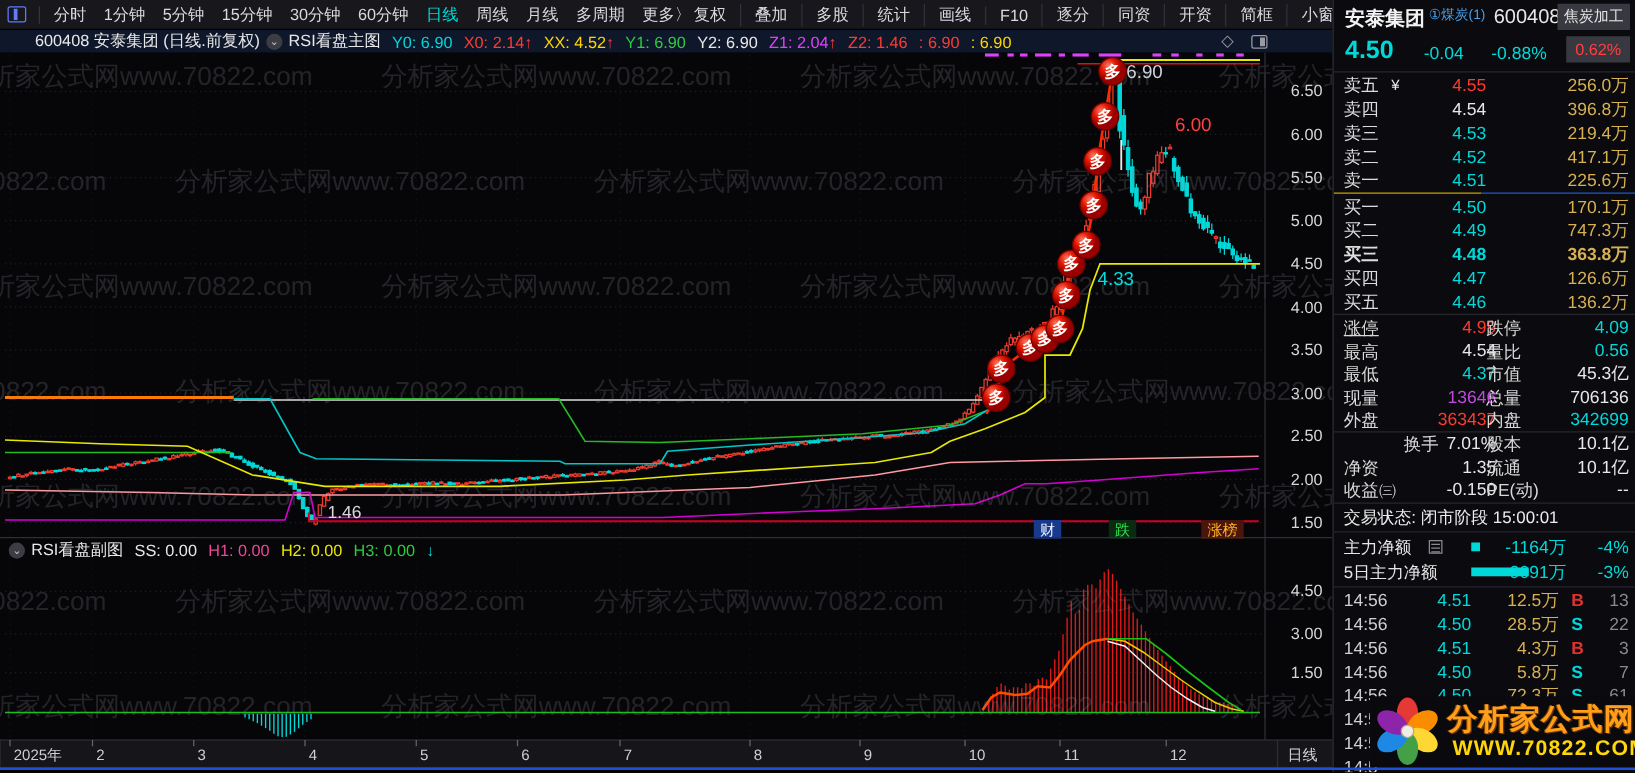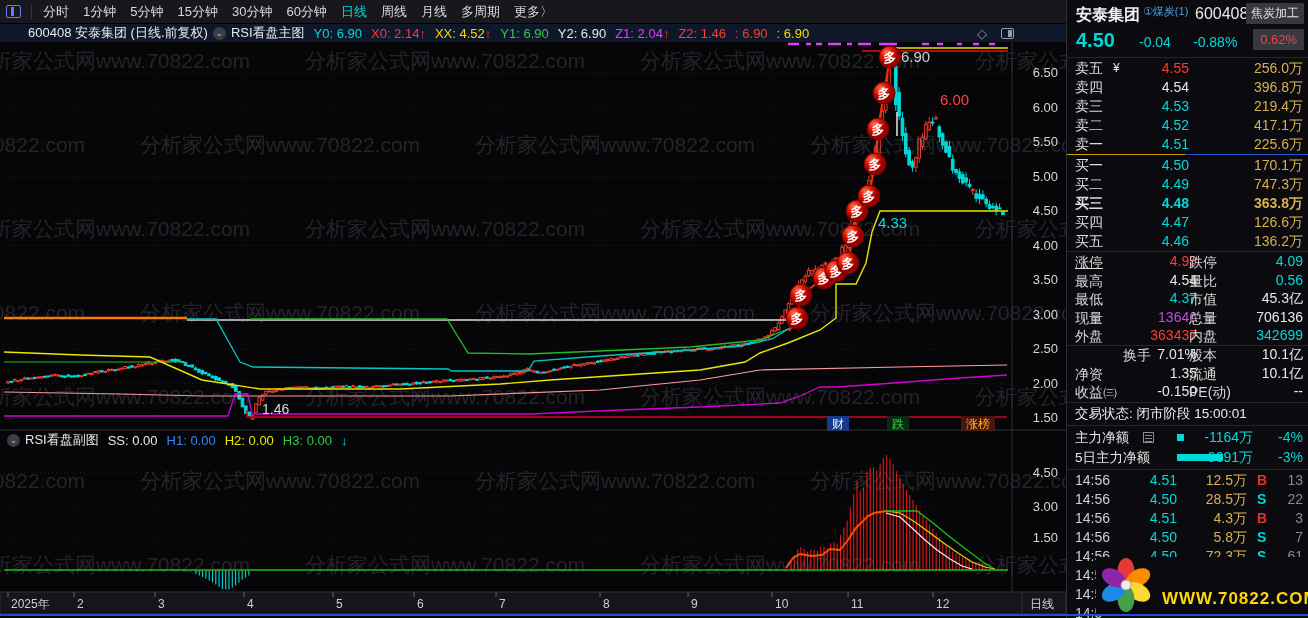--- a/index.html
+++ b/index.html
@@ -937,37 +937,53 @@
         <span class="mitem">5分钟</span>
         <span class="mitem">15分钟</span>
         <span class="mitem">30分钟</span>
         <span class="mitem">60分钟</span>
         <span class="mitem active">日线</span>
         <span class="mitem">周线</span>
         <span class="mitem">月线</span>
         <span class="mitem">多周期</span>
         <span class="mitem">更多〉</span>
       </div>
+    <div class="menu-right" id="menu-right">
+        <span class="ritem">复权</span>
+        <span class="ritem">叠加</span>
+        <span class="ritem">多股</span>
+        <span class="ritem">统计</span>
+        <span class="ritem">画线</span>
+        <span class="ritem">F10</span>
+        <span class="ritem">逐分</span>
+        <span class="ritem">同资</span>
+        <span class="ritem">开资</span>
+        <span class="ritem">简框</span>
+        <span class="ritem">小窗</span>
+        <span class="ritem">标记</span>
+        <span class="ritem">+自选</span>
+        <span class="ritem">返回</span>
+      </div>
   </div>
 
   <div class="infobar">
     <span class="title">600408 安泰集团 (日线.前复权)</span>
     <span class="circicon">⌄</span>
     <span class="ind-name">RSI看盘主图</span>
     <span id="ind-fields"><span class="fld" style="color: rgb(0, 217, 217);">Y0: 6.90</span><span class="fld" style="color: rgb(255, 59, 48);">X0: 2.14<span style="color: rgb(255, 59, 48);">↑</span></span><span class="fld" style="color: rgb(255, 213, 0);">XX: 4.52<span style="color: rgb(255, 59, 48);">↑</span></span><span class="fld" style="color: rgb(46, 204, 64);">Y1: 6.90</span><span class="fld" style="color: rgb(232, 232, 232);">Y2: 6.90</span><span class="fld" style="color: rgb(224, 64, 251);">Z1: 2.04<span style="color: rgb(255, 59, 48);">↑</span></span><span class="fld" style="color: rgb(255, 59, 48);">Z2: 1.46</span><span class="fld" style="color: rgb(255, 59, 48);">: 6.90</span><span class="fld" style="color: rgb(255, 213, 0);">: 6.90</span></span>
     <span class="info-icons">
       <span class="diamond">◇</span>
       <span class="wbox"></span>
     </span>
   </div>
 
   <div class="subbar">
     <span class="circicon">⌄</span>
     <span class="ind-name">RSI看盘副图</span>
-    <span id="sub-fields"><span class="fld" style="color: rgb(232, 232, 232);">SS: 0.00</span><span class="fld" style="color: #3b82f6; text-align: center;">H1: 0.00</span><span class="fld" style="color: rgb(232, 232, 0);">H2: 0.00</span><span class="fld" style="color: rgb(46, 204, 64);">H3: 0.00</span><span class="fld" style="color: rgb(0, 217, 217); font-weight: bold;">↓</span></span>
+    <span id="sub-fields"><span class="fld" style="color: rgb(232, 232, 232);">SS: 0.00</span><span class="fld" style="color: #ec4899; text-align: center;">H1: 0.00</span><span class="fld" style="color: rgb(232, 232, 0);">H2: 0.00</span><span class="fld" style="color: rgb(46, 204, 64);">H3: 0.00</span><span class="fld" style="color: rgb(0, 217, 217); font-weight: bold;">↓</span></span>
   </div>
 
   <div class="rpanel" id="rpanel">
     <span class="rp-abs rp-name">安泰集团</span>
     <span class="rp-abs rp-tag">①煤炭(1)</span>
     <span class="rp-abs rp-code">600408</span>
     <span class="rp-abs rp-industry">焦炭加工</span>
     <span class="rp-abs rp-price">4.50</span>
     <span class="rp-abs rp-chg">-0.04</span>
     <span class="rp-abs rp-chgp">-0.88%</span>
@@ -1155,17 +1171,18 @@
       <g id="flower">
           <ellipse cx="28" cy="14" rx="8.5" ry="13" fill="#e53935" transform="rotate(0 28 28)"></ellipse>
           <ellipse cx="28" cy="14" rx="8.5" ry="13" fill="#fb8c00" transform="rotate(60 28 28)"></ellipse>
           <ellipse cx="28" cy="14" rx="8.5" ry="13" fill="#fdd835" transform="rotate(120 28 28)"></ellipse>
           <ellipse cx="28" cy="14" rx="8.5" ry="13" fill="#43a047" transform="rotate(180 28 28)"></ellipse>
           <ellipse cx="28" cy="14" rx="8.5" ry="13" fill="#1e88e5" transform="rotate(240 28 28)"></ellipse>
           <ellipse cx="28" cy="14" rx="8.5" ry="13" fill="#8e24aa" transform="rotate(300 28 28)"></ellipse>
           <circle cx="28" cy="28" r="5" fill="#f2ece2" stroke="#b0a890"></circle>
         </g>
     </svg>
+    <span class="logo-l1">分析家公式网</span>
     <span class="logo-l2">WWW.70822.COM</span>
   </div>
 
   <div class="bottomline"></div>
 </div>
 
 </body></html>

